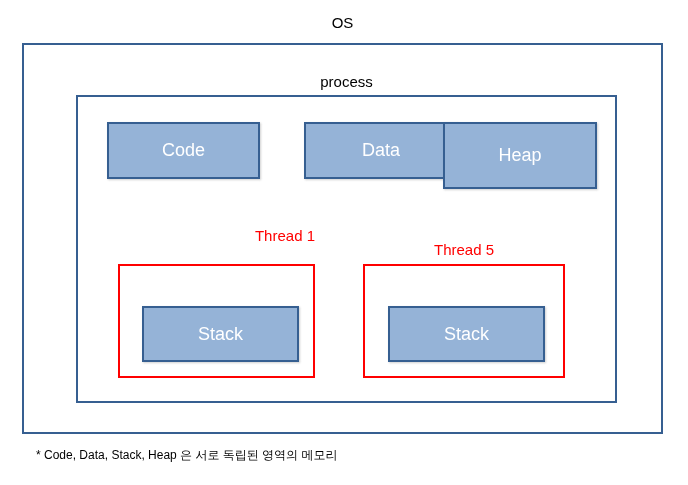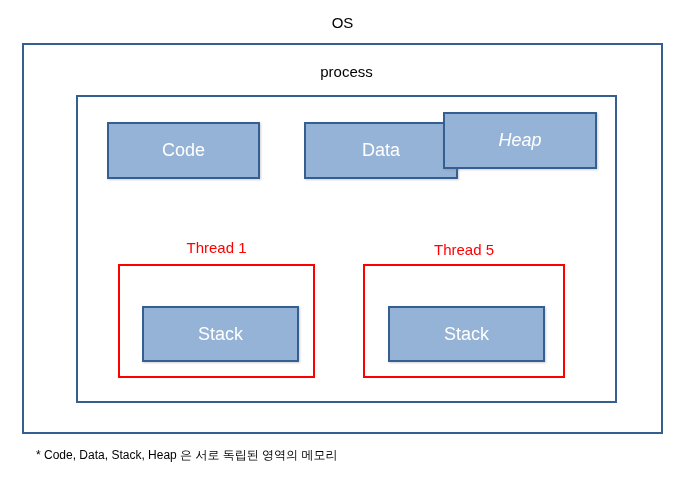--- a/index.html
+++ b/index.html
@@ -58,28 +58,28 @@
     left: 36px;
     top: 447px;
     color: #000000;
     font-size: 12px;
     white-space: nowrap;
   }
 
   
   #os-label      { left: 22px;  top: 14px;  width: 641px; }
   #os-frame      { left: 22px;  top: 43px;  width: 641px; height: 391px; }
-  #process-label { left: 76px;  top: 63px;  width: 541px; }
+  #process-label { left: 76px;  top: 73px;  width: 541px; }
   #process-frame { left: 76px;  top: 95px;  width: 541px; height: 308px; }
 
   #box-code { left: 107px; top: 122px; width: 153px; height: 57px; }
   #box-data { left: 276px; top: 122px; width: 154px; height: 57px; margin-left: 28px; }
-  #box-heap { left: 443px; top: 112px; width: 154px; height: 57px; font-style: italic; }
+  #box-heap { left: 443px; top: 122px; width: 154px; height: 67px; }
 
-  #thread1-label { left: 118px; top: 239px; width: 197px; }
+  #thread1-label { left: 118px; top: 227px; width: 197px; text-align: right; }
   #thread2-label { left: 363px; top: 241px; width: 202px; }
   #thread1-frame { left: 118px; top: 264px; width: 197px; height: 114px; }
   #thread2-frame { left: 363px; top: 264px; width: 202px; height: 114px; }
 
   #stack1 { left: 142px; top: 306px; width: 157px; height: 56px; }
   #stack2 { left: 388px; top: 306px; width: 157px; height: 56px; }
 </style>
 </head>
 <body>
 

